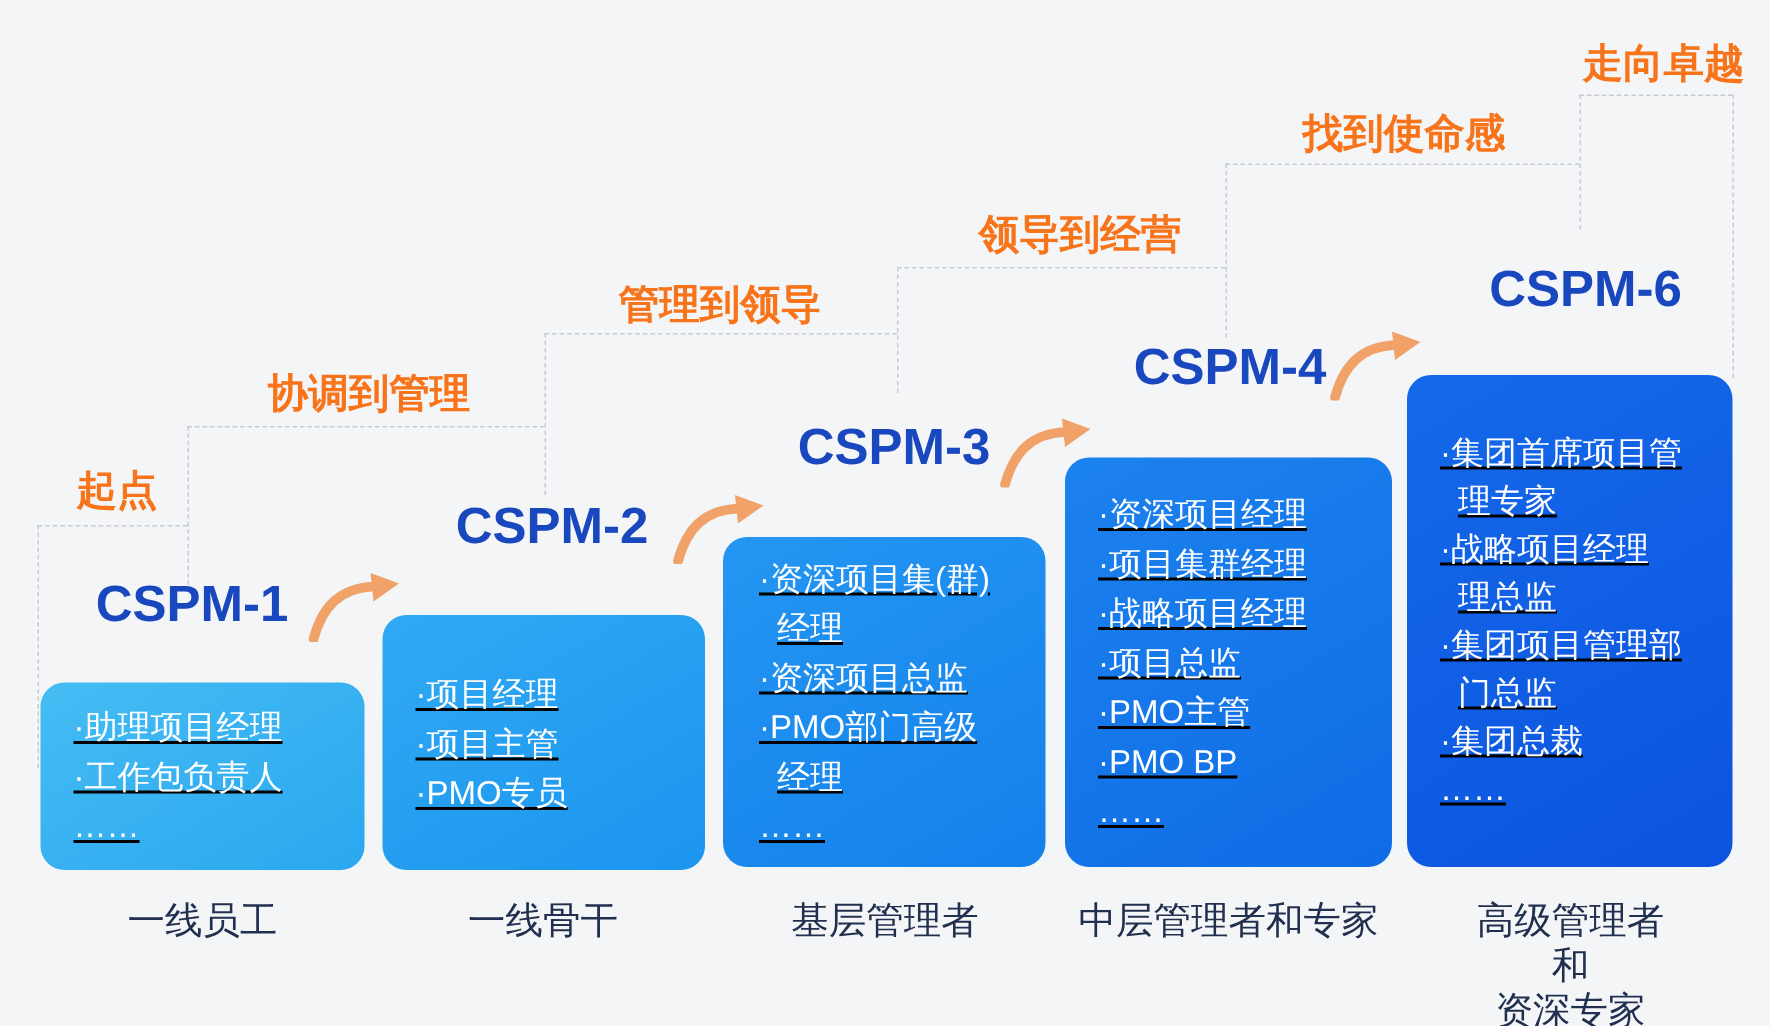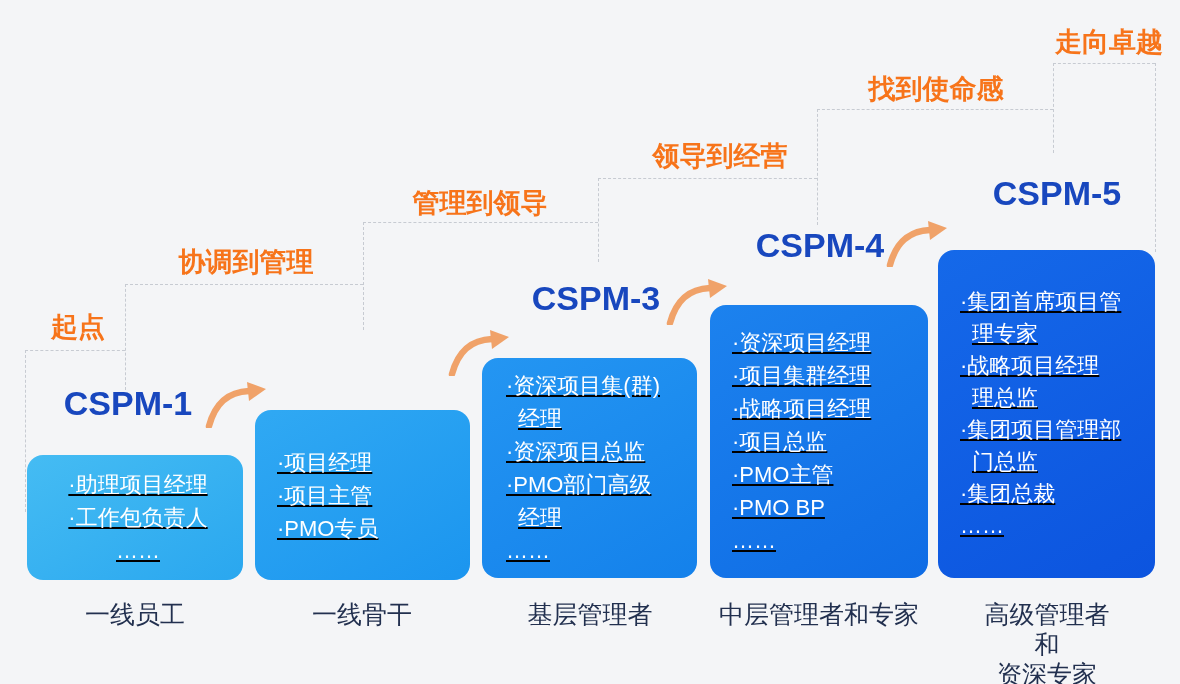--- a/index.html
+++ b/index.html
@@ -75,42 +75,43 @@
   <div class="vline v6"></div>
 
   <div class="stage s1">起点</div>
   <div class="stage s2">协调到管理</div>
   <div class="stage s3">管理到领导</div>
   <div class="stage s4">领导到经营</div>
   <div class="stage s5">找到使命感</div>
   <div class="stage s6">走向卓越</div>
 
   <div class="cspm c1">CSPM-1</div>
+  <div class="cspm c2">CSPM-2</div>
   <div class="cspm c3">CSPM-3</div>
   <div class="cspm c4">CSPM-4</div>
-  <div class="cspm c5">CSPM-5</div>
+  <div class="cspm c5">CSPM-6</div>
 
   <svg class="arrow a1" viewBox="0 0 62 46">
     <path d="M4 44 C 10 22, 22 10, 44 9" fill="none" stroke="var(--arrow)" stroke-width="6.5" stroke-linecap="round"></path>
     <polygon points="42,0 61,7 44,19" fill="var(--arrow)"></polygon>
   </svg>
   <svg class="arrow a2" viewBox="0 0 62 46">
     <path d="M4 44 C 10 22, 22 10, 44 9" fill="none" stroke="var(--arrow)" stroke-width="6.5" stroke-linecap="round"></path>
     <polygon points="42,0 61,7 44,19" fill="var(--arrow)"></polygon>
   </svg>
   <svg class="arrow a3" viewBox="0 0 62 46">
     <path d="M4 44 C 10 22, 22 10, 44 9" fill="none" stroke="var(--arrow)" stroke-width="6.5" stroke-linecap="round"></path>
     <polygon points="42,0 61,7 44,19" fill="var(--arrow)"></polygon>
   </svg>
   <svg class="arrow a4" viewBox="0 0 62 46">
     <path d="M4 44 C 10 22, 22 10, 44 9" fill="none" stroke="var(--arrow)" stroke-width="6.5" stroke-linecap="round"></path>
     <polygon points="42,0 61,7 44,19" fill="var(--arrow)"></polygon>
   </svg>
 
-  <div class="box b1" style="background: linear-gradient(150deg, rgb(69, 188, 243), rgb(42, 167, 239)); text-align: center;">
+  <div class="box b1" style="background: linear-gradient(150deg, rgb(69, 188, 243), rgb(42, 167, 239));">
       <div class="role-line">·助理项目经理</div>
       <div class="role-line">·工作包负责人</div>
       <div class="role-line">……</div>
     </div>
   <div class="box b2" style="background: linear-gradient(150deg, rgb(48, 169, 243), rgb(27, 149, 239));">
       <div class="role-line">·项目经理</div>
       <div class="role-line">·项目主管</div>
       <div class="role-line">·PMO专员</div>
     </div>
   <div class="box b3" style="background: linear-gradient(150deg, rgb(36, 150, 242), rgb(20, 129, 235)); padding-left: 24px;">

